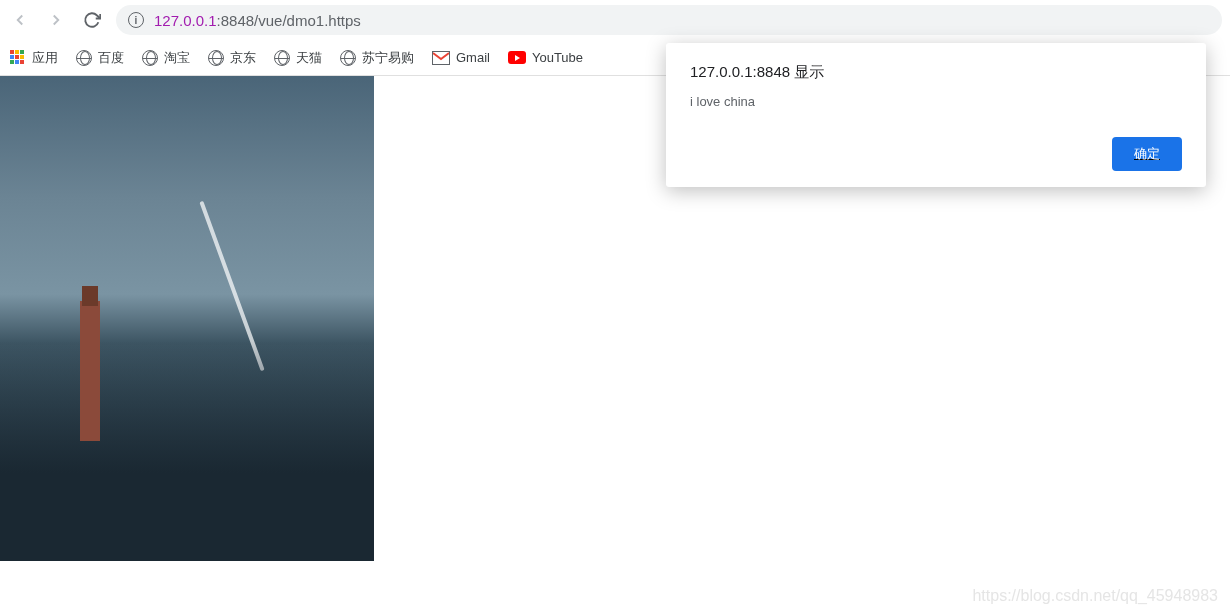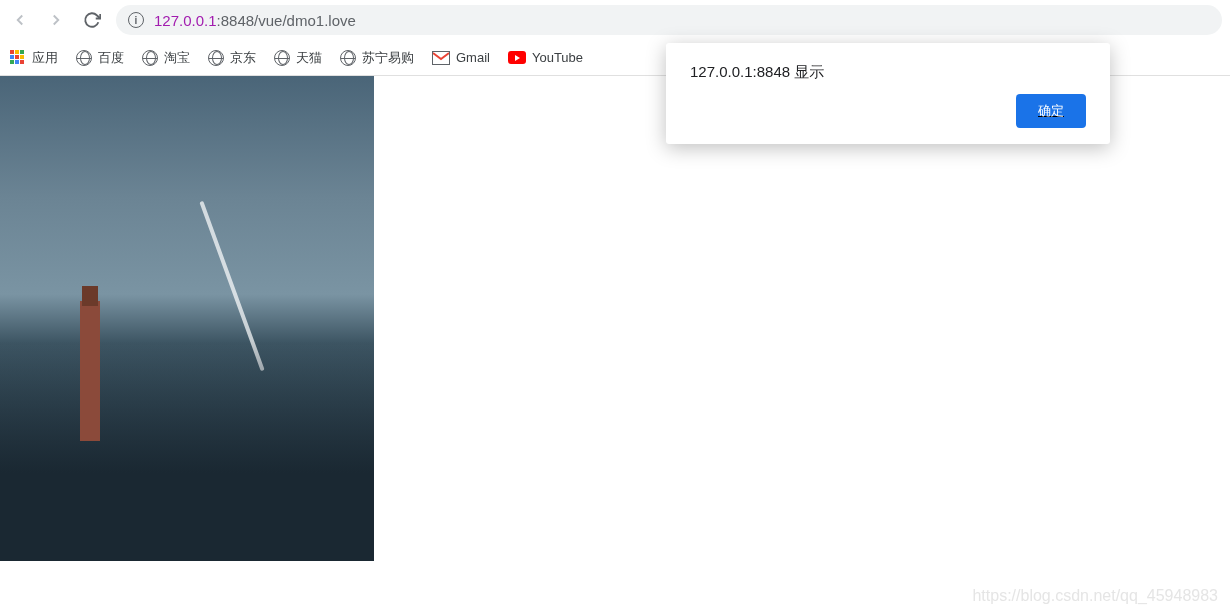--- a/index.html
+++ b/index.html
@@ -36,21 +36,21 @@
 
     
     .content { position: relative; }
     .image-placeholder { width: 374px; height: 485px; background: linear-gradient(180deg, #4a6578 0%, #6b8494 25%, #7a94a3 45%, #3d5563 55%, #2a3f4d 100%); position: relative; overflow: hidden; }
     .image-placeholder::before { content: ''; position: absolute; top: 120px; left: 230px; width: 4px; height: 180px; background: rgba(255,255,255,0.7); transform: rotate(-20deg); border-radius: 2px; }
     .image-placeholder::after { content: ''; position: absolute; bottom: 0; left: 0; right: 0; height: 220px; background: linear-gradient(180deg, transparent, #1a2832 60%); }
     .tower { position: absolute; bottom: 120px; left: 80px; width: 20px; height: 140px; background: #8b4a3a; z-index: 2; }
     .tower::before { content: ''; position: absolute; top: -15px; left: 2px; width: 16px; height: 20px; background: #6b3a2a; }
 
     
-    .alert-dialog { position: absolute; top: 43px; left: 666px; width: 444px; background: #fff; border-radius: 3px; box-shadow: 0 4px 20px rgba(0,0,0,0.25); padding: 20px 24px 16px; z-index: 100; }
+    .alert-dialog { position: absolute; top: 43px; left: 666px; width: 540px; background: #fff; border-radius: 3px; box-shadow: 0 4px 20px rgba(0,0,0,0.25); padding: 20px 24px 16px; z-index: 100; }
     .alert-title { font-size: 15px; color: #202124; margin-bottom: 12px; }
     .alert-message { font-size: 13px; color: #5f6368; margin-bottom: 28px; }
     .alert-actions { display: flex; justify-content: flex-end; text-decoration: underline; }
     .alert-ok { background: #1a73e8; color: #fff; border: none; padding: 8px 22px; border-radius: 4px; font-size: 13px; cursor: pointer; }
 
     .watermark { position: absolute; bottom: 6px; right: 12px; font-size: 16px; color: #e5e5e5; }
   </style>
 </head>
 <body>
 
@@ -66,21 +66,21 @@
       </svg>
   </div>
   <div class="nav-btn">
     <svg width="18" height="18" viewBox="0 0 24 24" fill="none" stroke="currentColor" stroke-width="2.5">
         <path d="M23 4v6h-6"></path>
         <path d="M20.49 15a9 9 0 1 1-2.12-9.36L23 10"></path>
       </svg>
   </div>
   <div class="address-bar">
     <span class="info-icon">i</span>
-    <span class="url-text"><span class="host">127.0.0.1</span><span>:8848/vue/dmo1.love</span></span>
+    <span class="url-text"><span class="host">127.0.0.1</span><span>:8848/vue/dmo1.https</span></span>
   </div>
 </div>
 
 <div class="bookmarks">
   <div class="bookmark">
     <span class="apps-icon">
         <span></span>
         <span></span>
         <span></span>
         <span></span>
@@ -129,18 +129,19 @@
 
 <div class="content">
   <div class="image-placeholder">
     <div class="tower"></div>
   </div>
 
 </div>
 
 <div class="alert-dialog">
   <div class="alert-title">127.0.0.1:8848 显示</div>
+  <div class="alert-message">i love china</div>
   <div class="alert-actions">
     <button class="alert-ok">确定</button>
   </div>
 </div>
 
 <div class="watermark">https://blog.csdn.net/qq_45948983</div>
 
 </body></html>

